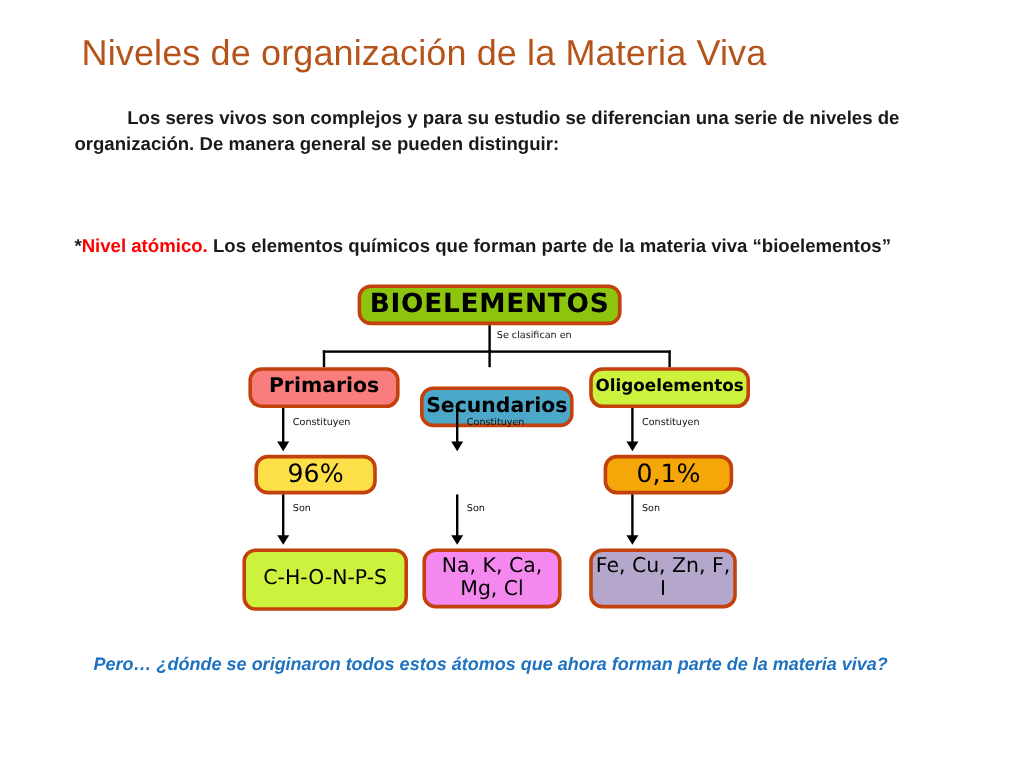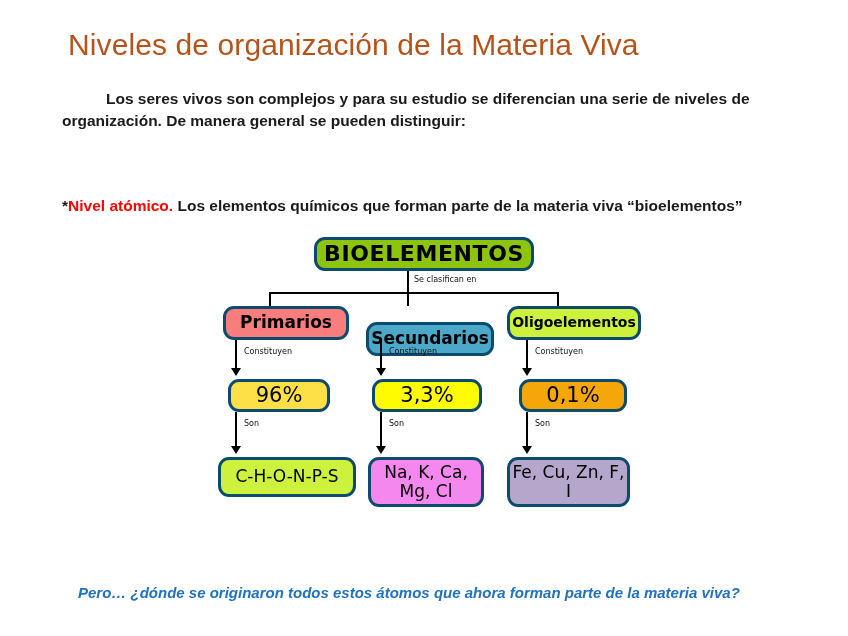--- a/index.html
+++ b/index.html
@@ -35,28 +35,27 @@
   .atomic .red{color:#ff0000;}
 
   
   .diagram{
     position:absolute;left:190px;top:235px;
     width:460px;height:292px;
   }
   .dbox{
     position:absolute;
     box-sizing:border-box;
-    border:3px solid #0c4a6e;
+    border:3px solid #c2410c;
     border-radius:11px;
     display:flex;align-items:center;justify-content:center;
     text-align:center;
     font-family:"DejaVu Sans", sans-serif;
     color:#000000;
     line-height:1.12;
-    margin-left:16px;
   }
   
   #box-bioelementos{
     left:108px;top:2px;width:220px;height:34px;
     background:#8dc50e;
     font-size:22px;font-weight:700;letter-spacing:.6px;
   }
   
   #box-primarios{
     left:17px;top:71px;width:126px;height:34px;
@@ -78,21 +77,21 @@
   #box-pct2{
     left:166px;top:144px;width:110px;height:33px;
     background:#fffb00;font-size:21px;font-weight:400;
   }
   #box-pct3{
     left:313px;top:144px;width:108px;height:33px;
     background:#f5a609;font-size:21px;font-weight:400;
   }
   
   #box-el1{
-    left:12px;top:222px;width:138px;height:40px;
+    left:12px;top:222px;width:138px;height:52px;
     background:#ccf23d;font-size:17px;
   }
   #box-el2{
     left:162px;top:222px;width:116px;height:50px;
     background:#f488ee;font-size:17px;
   }
   #box-el3{
     left:301px;top:222px;width:123px;height:50px;
     background:#b5a7cc;font-size:17px;
   }
@@ -109,21 +108,21 @@
   .conn-label{
     position:absolute;
     font-family:"DejaVu Sans", sans-serif;
     font-size:8px;color:#111;white-space:nowrap;
   }
 
   
   .question{
     position:absolute;left:78px;top:543px;width:720px;
     font-size:15px;font-weight:700;font-style:italic;
-    color:#1f72c0;line-height:1.45;margin-top:39px;
+    color:#1f72c0;line-height:1.45;
   }
   .link{
     position:absolute;left:78px;top:608px;
     font-size:11.5px;color:#2222ee;
     text-decoration:underline;white-space:nowrap;
     font-family:"Liberation Sans", sans-serif;
     letter-spacing:.15px;
   }
 </style>
 </head>
@@ -159,21 +158,20 @@
     <div class="arrow-head" style="left:41px;top:211px;"></div>
     <div class="conn-label" style="left:54px;top:184px;">Son</div>
 
     <div class="dbox" id="box-el1">C-H-O-N-P-S</div>
 
     <div class="dbox" id="box-secundarios">Secundarios</div>
     <div class="vline" style="left:190px;top:105px;height:30px;"></div>
     <div class="arrow-head" style="left:186px;top:133px;"></div>
     <div class="conn-label" style="left:199px;top:112px;">Constituyen</div>
 
-    <div class="dbox" id="box-pct2">3,3%</div>
     <div class="vline" style="left:190px;top:177px;height:36px;"></div>
     <div class="arrow-head" style="left:186px;top:211px;"></div>
     <div class="conn-label" style="left:199px;top:184px;">Son</div>
 
     <div class="dbox" id="box-el2">Na, K, Ca, Mg, Cl</div>
 
     <div class="dbox" id="box-oligoelementos">Oligoelementos</div>
     <div class="vline" style="left:336px;top:105px;height:30px;"></div>
     <div class="arrow-head" style="left:332px;top:133px;"></div>
     <div class="conn-label" style="left:345px;top:112px;">Constituyen</div>

